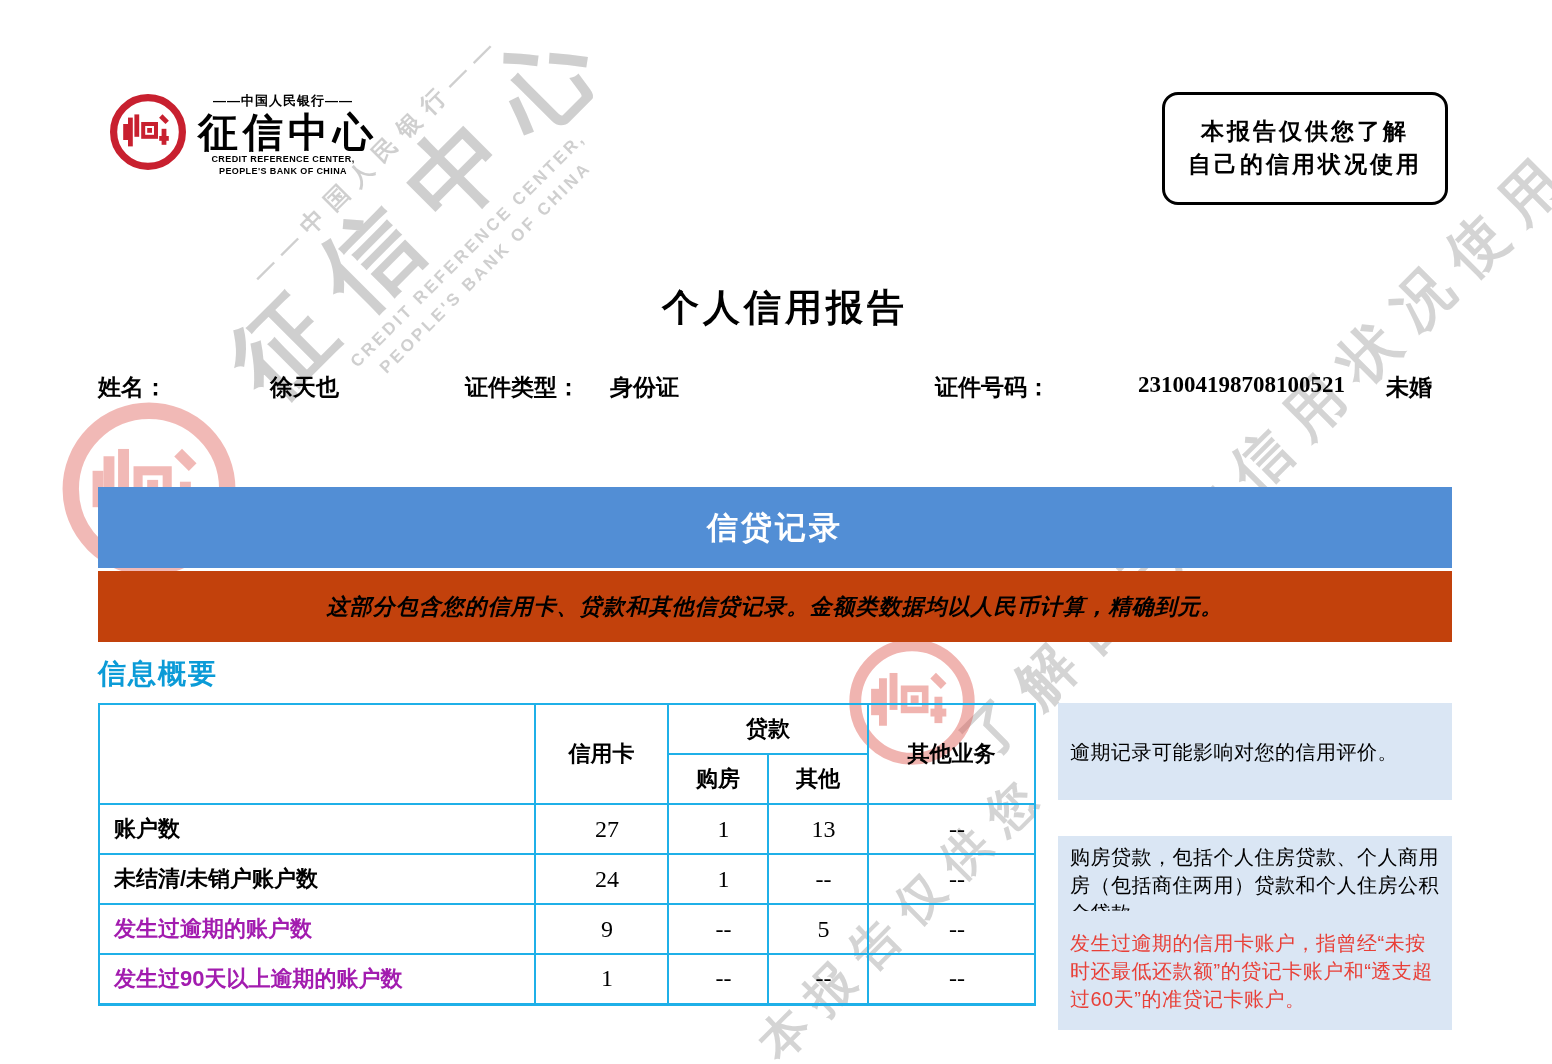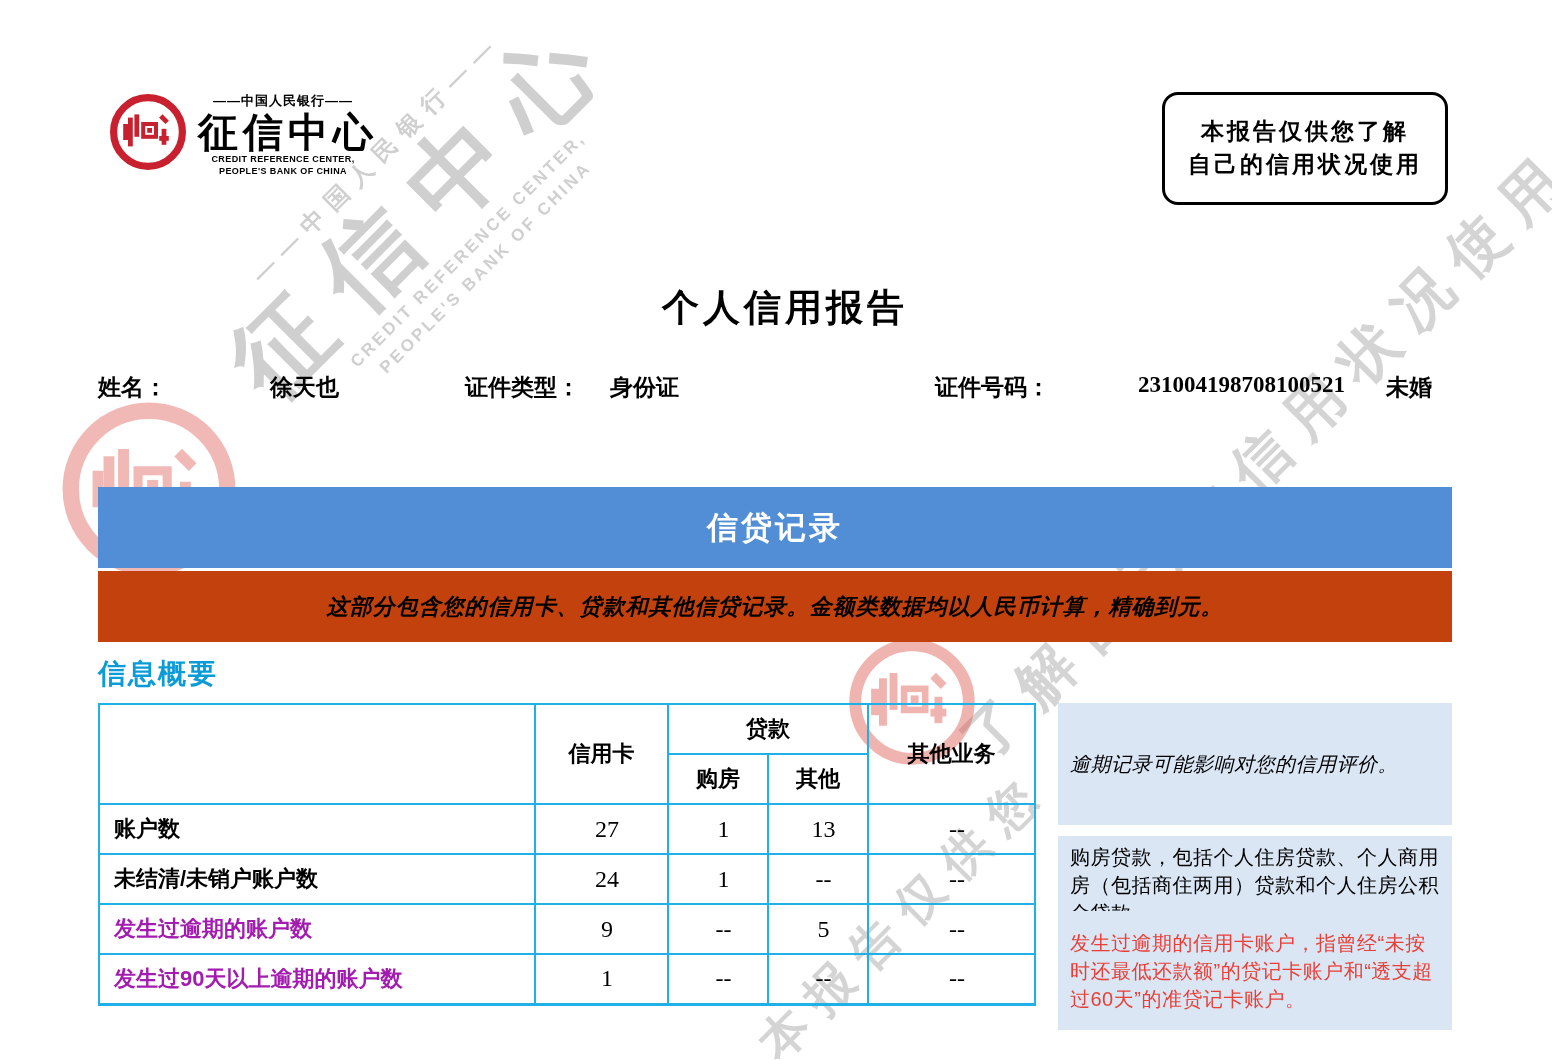--- a/index.html
+++ b/index.html
@@ -88,21 +88,21 @@
   table.summary td.val{font-family:"Liberation Serif","DejaVu Serif",serif;font-size:24px;font-weight:normal;padding-left:11px;}
   table.summary tr.alert td{color:#a21caf;}
   table.summary tr.alert td.val{color:#000;}
   table.summary tr:last-child td{border-bottom-width:3px;}
   
   .note{
     position:absolute;left:1058px;width:394px;background:#dae6f4;
     display:flex;align-items:center;box-sizing:border-box;padding:0 12px;
     font-size:20px;line-height:1.4;letter-spacing:.5px;
   }
-  .note-1{top:703px;height:122px;font-style:italic;}
+  .note-1{top:703px;height:97px;}
   .note-2{top:808px;height:97px;margin-top:28px;}
   .note-3{top:911px;height:119px;color:#e84038;}
 </style>
 </head>
 <body>
 
 <div class="wm">
   <div class="wm-logo">
     <div class="wm-bank">——中国人民银行——</div>
     <div class="wm-center">征信中心</div>

